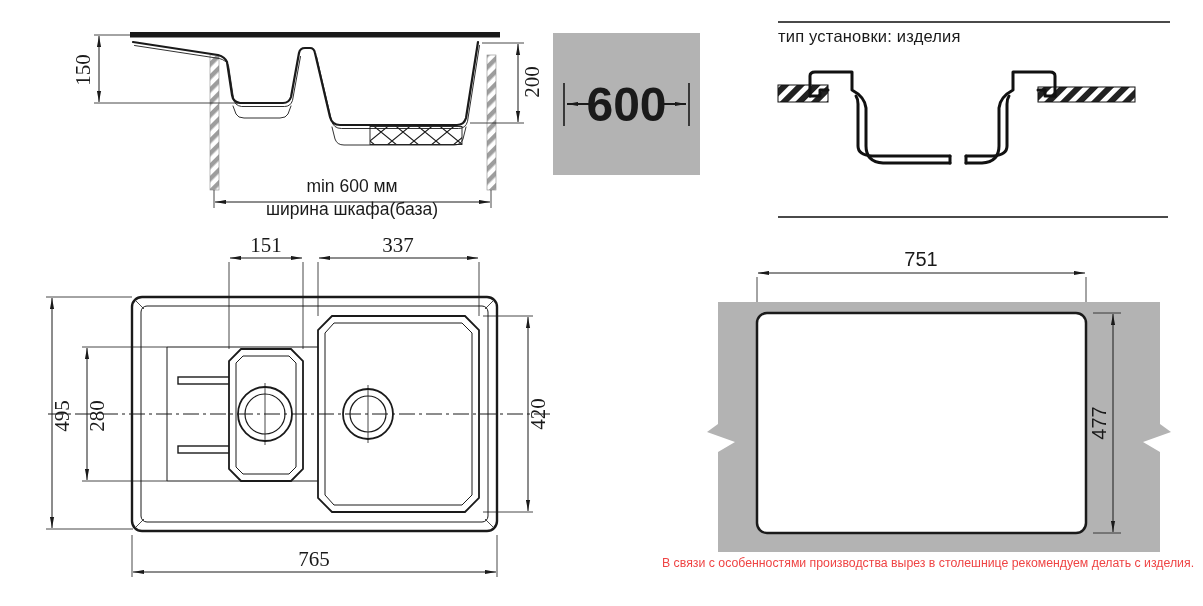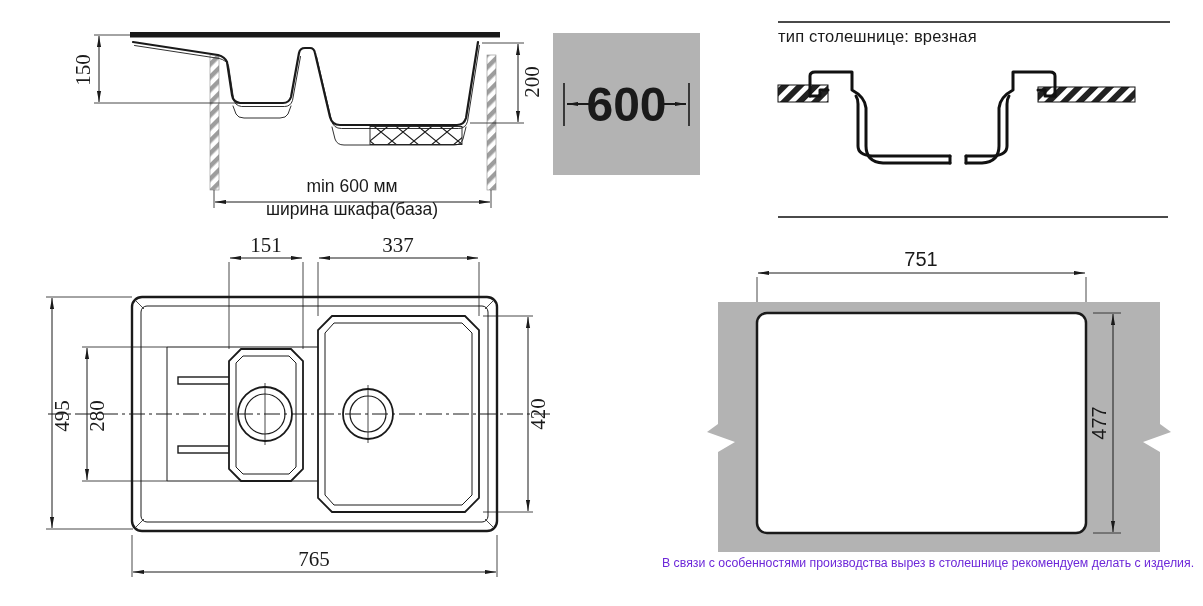--- a/index.html
+++ b/index.html
@@ -1,21 +1,21 @@
 <!DOCTYPE html>
 <html><head>
 <meta charset="utf-8">
 <style>
   html,body{margin:0;padding:0;background:#fff;}
   .stage{position:relative;width:1203px;height:606px;background:#ffffff;overflow:hidden;
          font-family:"Liberation Sans",sans-serif;color:#1a1a1a;}
   .abs{position:absolute;}
   .rule{border-top:2px solid #4a4a4a;height:0;}
   .sec-title{font-size:16.5px;color:#1a1a1a;letter-spacing:0.2px;}
-  .note{font-size:12.3px;color:#6d28d9;white-space:nowrap;}
+  .note{font-size:12.3px;color:#ef4444;white-space:nowrap;}
   svg{display:block;overflow:visible;}
   .ln{stroke:#1a1a1a;stroke-width:1;fill:none;}
   .thin{stroke:#1a1a1a;stroke-width:0.8;fill:none;}
   .prof{stroke:#1a1a1a;stroke-width:2.2;fill:none;stroke-linejoin:round;stroke-linecap:round;}
   .prof2{stroke:#1a1a1a;stroke-width:0.9;fill:none;stroke-linejoin:round;stroke-linecap:round;}
   .prof3{stroke:#111;stroke-width:3;fill:none;stroke-linejoin:round;stroke-linecap:round;}
   .dim{stroke:#1a1a1a;stroke-width:1;fill:none;
        marker-start:url(#arr);marker-end:url(#arr);}
   .dimserif{font-family:"Liberation Serif",serif;font-size:21px;fill:#1a1a1a;}
   .dimsans{font-family:"Liberation Sans",sans-serif;font-size:20px;fill:#1a1a1a;}
@@ -81,21 +81,21 @@
   <svg class="abs" style="left:553px;top:33px" width="147" height="142" viewBox="0 0 147 142">
     <rect x="0" y="0" width="147" height="142" fill="#b3b3b3"></rect>
     <line x1="11" y1="50" x2="11" y2="93" stroke="#1a1a1a" stroke-width="1.6"></line>
     <line x1="136" y1="50" x2="136" y2="93" stroke="#1a1a1a" stroke-width="1.6"></line>
     <line x1="38" y1="71" x2="14" y2="71" stroke="#1a1a1a" stroke-width="2" marker-end="url(#arr)"></line>
     <line x1="109" y1="71" x2="133" y2="71" stroke="#1a1a1a" stroke-width="2" marker-end="url(#arr)"></line>
     <text class="big600" x="73.5" y="88" text-anchor="middle">600</text>
   </svg>
 
   <div class="abs rule" style="left:778px;top:21px;width:392px"></div>
-  <div class="abs sec-title" style="left:778px;top:27px">тип столешнице: врезная</div>
+  <div class="abs sec-title" style="left:778px;top:27px">тип установки: изделия</div>
 
   <svg class="abs" style="left:775px;top:60px" width="395" height="150" viewBox="0 0 395 150">
 
     <rect x="3" y="25" width="50" height="17" fill="url(#blackhatch)" stroke="#111" stroke-width="1"></rect>
     <rect x="263" y="27" width="97" height="15" fill="url(#blackhatch)" stroke="#111" stroke-width="1"></rect>
 
     <path class="prof3" d="M35,36 V16 Q35,12 40,12 H77 V30 Q90,37 91,48 V86 Q91,102 108,103 H175"></path>
     <path class="prof3" d="M81,36 Q83,39 83,44 V86 Q83,95 97,96 H175"></path>
     <path class="prof3" d="M175,96 V103"></path>
     <path class="prof3" d="M35,36 H45 V30 H53"></path>

